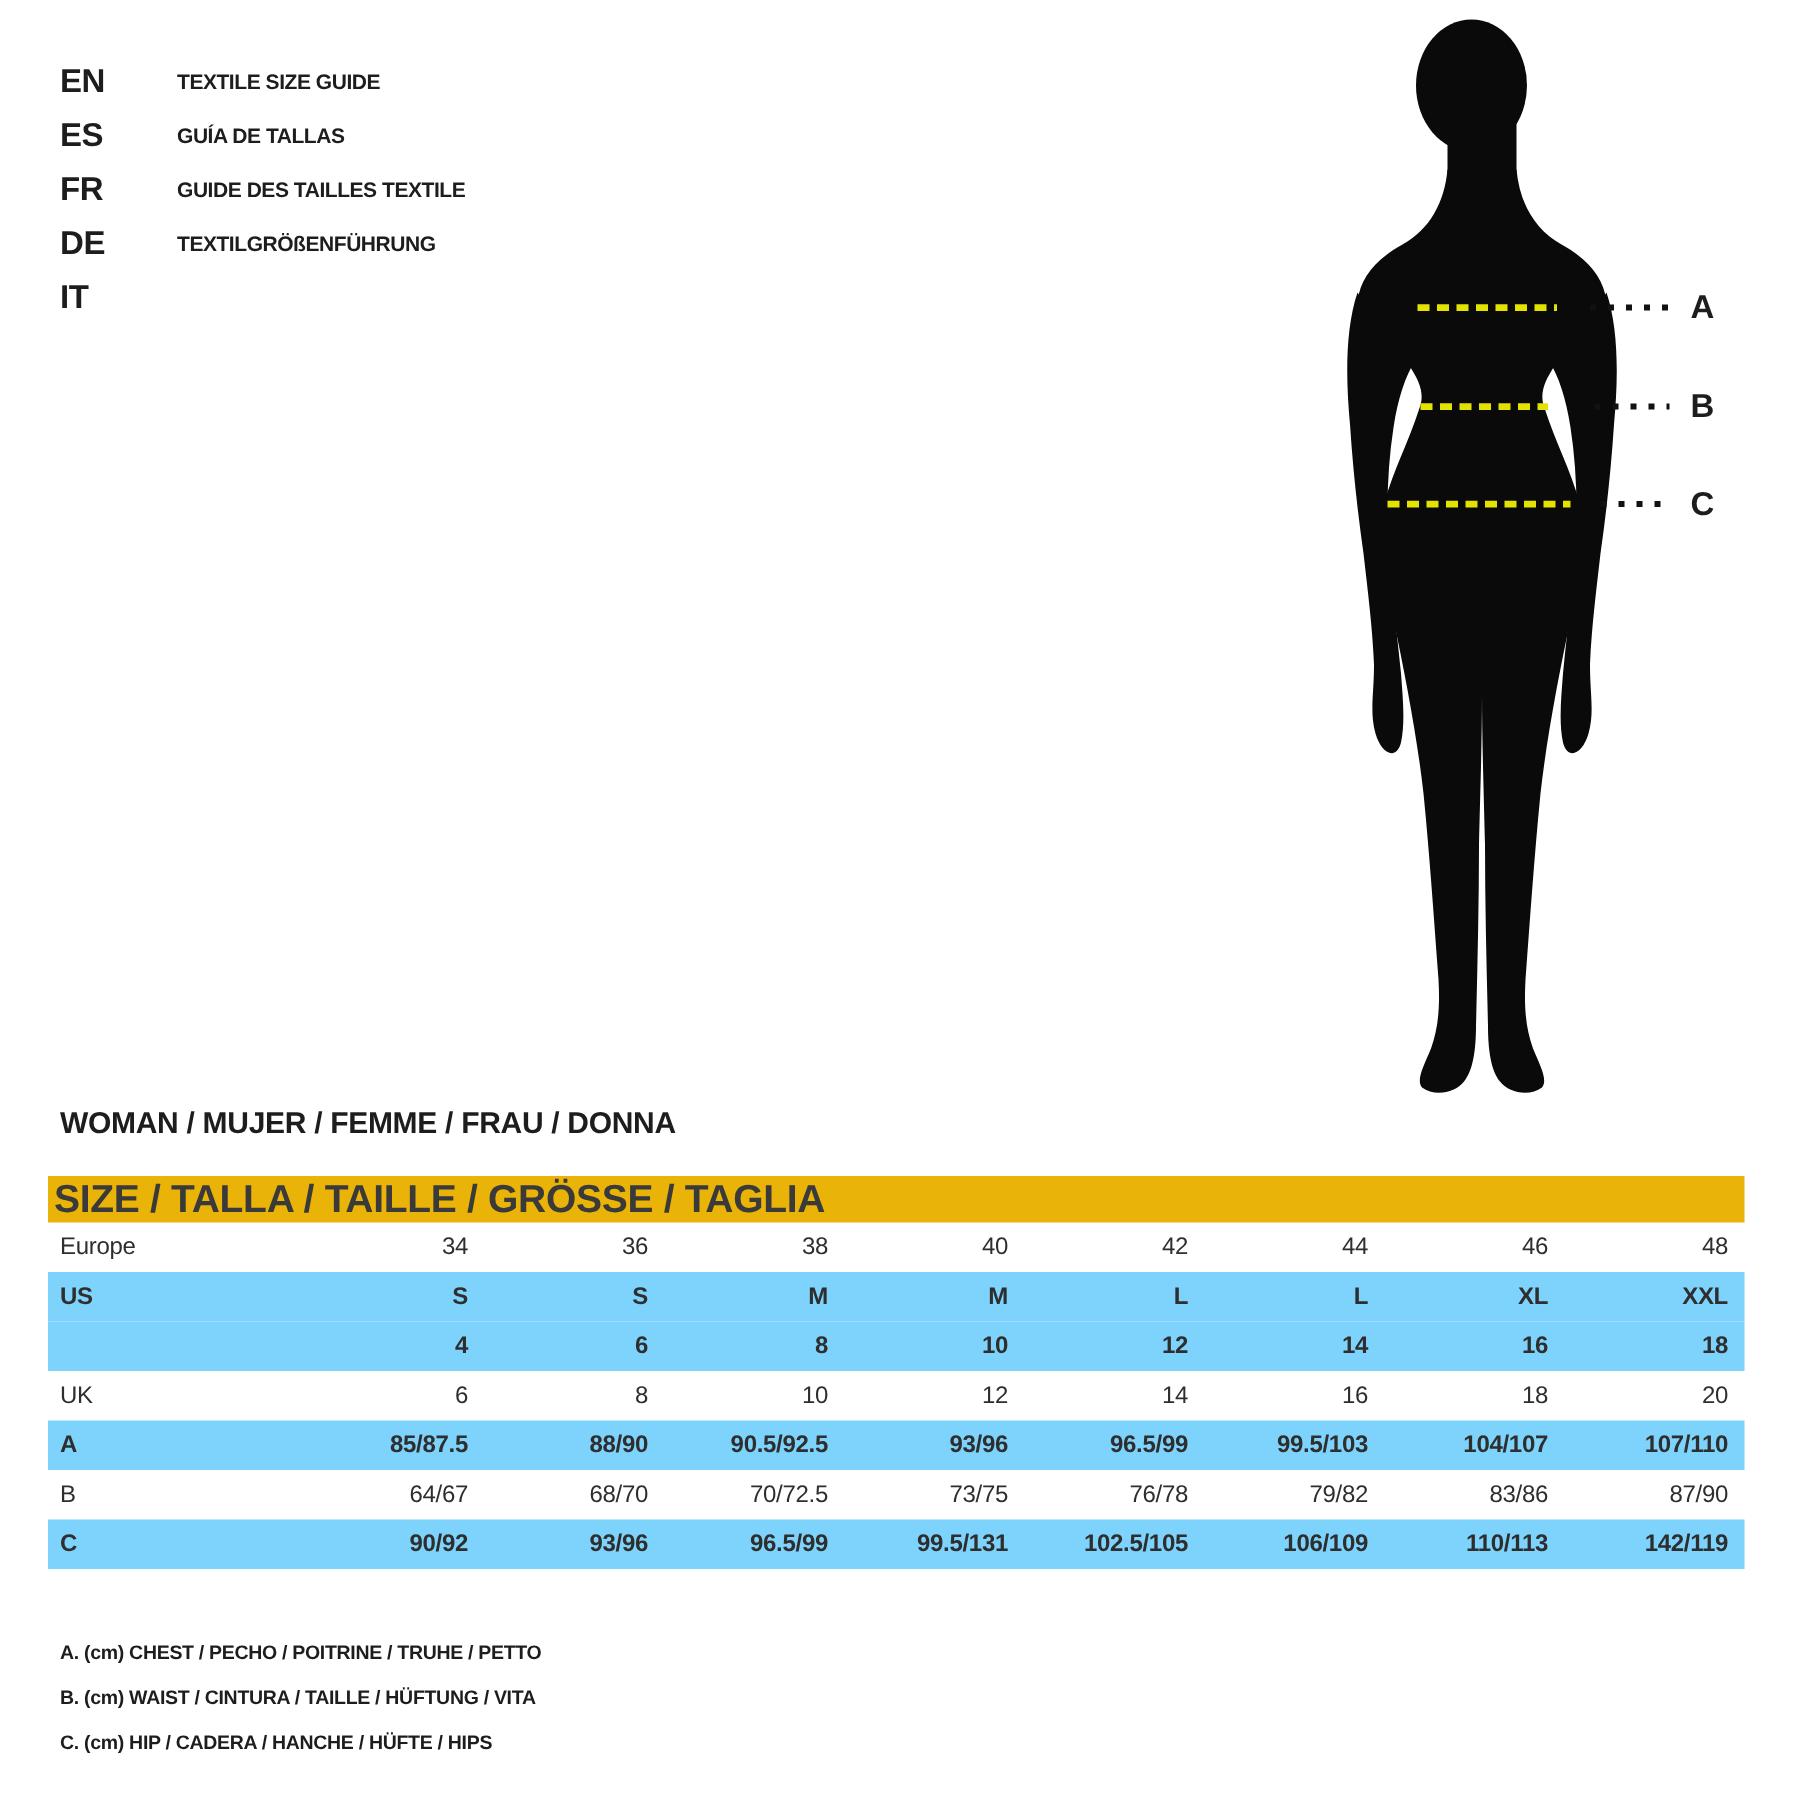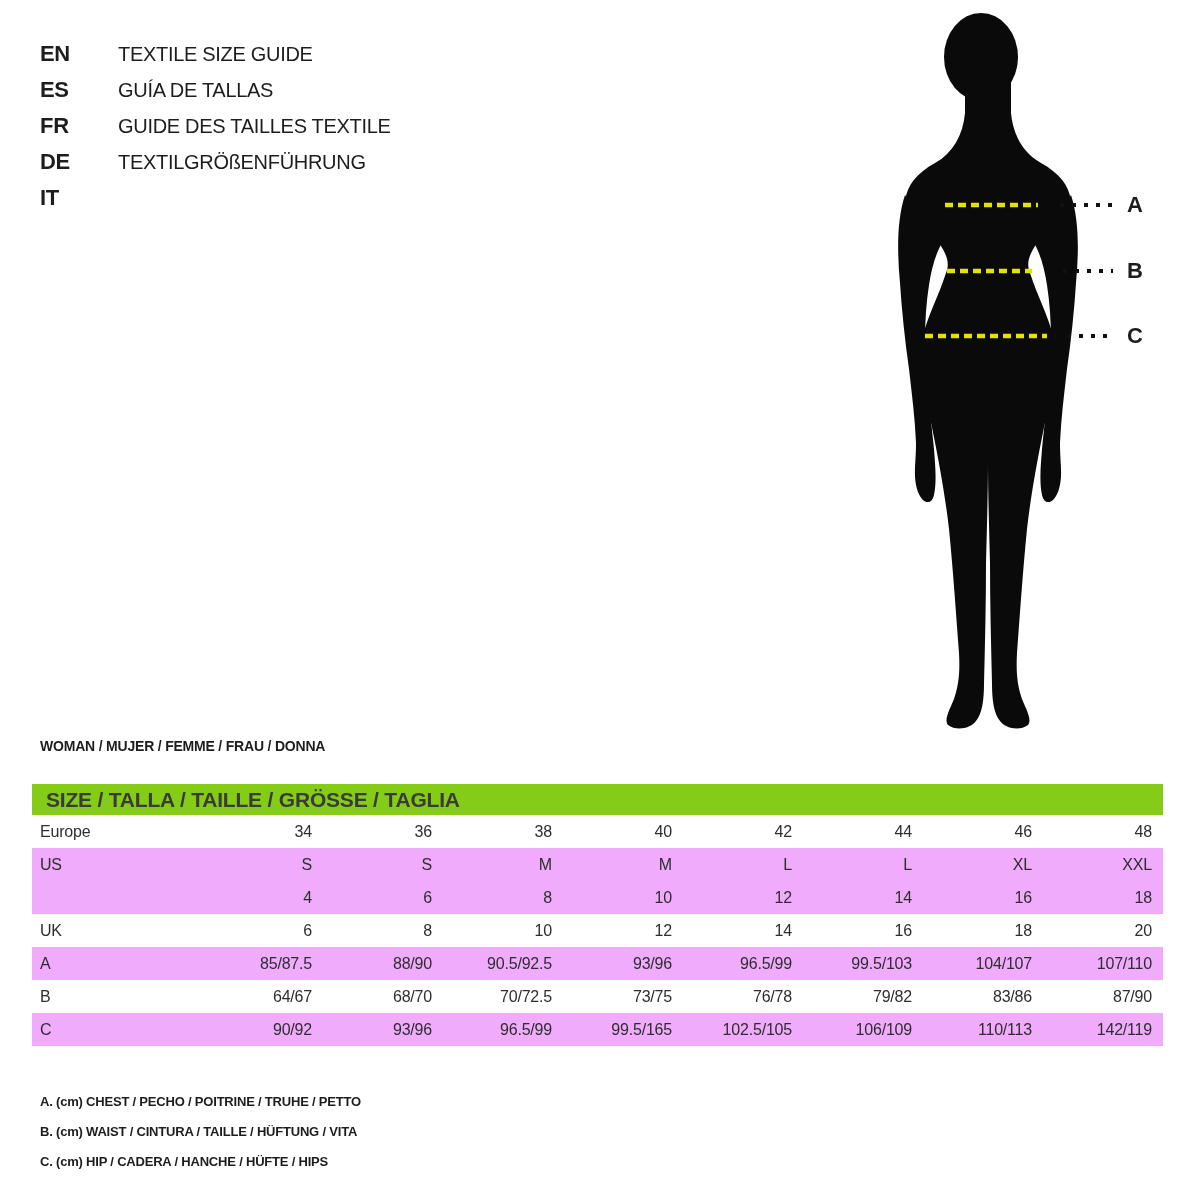--- a/index.html
+++ b/index.html
@@ -4,36 +4,36 @@
 <style>
   html,body{margin:0;padding:0;background:#fff;}
   #canvas{
     position:relative;width:1200px;height:1200px;background:#ffffff;
     font-family:"Liberation Sans", sans-serif;color:#1d1d1d;overflow:hidden;
   }
   
   .lang-block{position:absolute;left:40px;top:36px;}
   .lang-row{display:flex;height:36px;align-items:center;}
   .lang-code{width:78px;font-size:22px;font-weight:bold;letter-spacing:-0.3px;}
-  .lang-label{font-size:20px;font-weight:normal;letter-spacing:-0.3px;}
+  .lang-label{font-size:14px;font-weight:bold;letter-spacing:-0.3px;}
   
   .fig{position:absolute;left:855px;top:5px;width:310px;height:730px;}
   .measure-label{position:absolute;width:34px;font-size:22px;font-weight:bold;text-align:left;}
   #mlabel-a{left:1127px;top:192px;}
   #mlabel-b{left:1127px;top:258px;}
   #mlabel-c{left:1127px;top:323px;}
   
-  .section-title{position:absolute;left:40px;top:738px;font-size:14px;font-weight:bold;letter-spacing:-0.2px;}
+  .section-title{position:absolute;left:40px;top:738px;font-size:20px;font-weight:bold;letter-spacing:-0.2px;}
   
   .size-table{position:absolute;left:32px;top:784px;width:1131px;}
-  .thead{height:31px;background:#84cc16;display:flex;align-items:center;
-         font-size:21px;font-weight:bold;color:#3a3a3a;padding-left:14px;box-sizing:border-box;letter-spacing:-0.2px;}
+  .thead{height:31px;background:#eab308;display:flex;align-items:center;
+         font-size:26px;font-weight:bold;color:#3a3a3a;padding-left:4px;box-sizing:border-box;letter-spacing:-0.2px;}
   .trow{height:33px;display:grid;grid-template-columns:160px repeat(8,120px);align-items:center;
         font-size:16px;color:#2e2e2e;letter-spacing:-0.2px;}
-  .trow.shade{background:#f0abfc;}
+  .trow.shade{background:#7dd3fc;font-weight:bold;}
   .tlabel{padding-left:8px;}
   .tcell{text-align:right;}
   
   .legend{position:absolute;left:40px;top:1094px;}
   .legend-line{height:30px;font-size:13px;font-weight:bold;letter-spacing:-0.2px;}
 </style>
 </head>
 <body>
 
 <div id="canvas">
@@ -182,21 +182,21 @@
       <div class="tcell">79/82</div>
       <div class="tcell">83/86</div>
       <div class="tcell">87/90</div>
     </div>
 
     <div class="trow shade">
       <div class="tlabel">C</div>
       <div class="tcell">90/92</div>
       <div class="tcell">93/96</div>
       <div class="tcell">96.5/99</div>
-      <div class="tcell">99.5/165</div>
+      <div class="tcell">99.5/131</div>
       <div class="tcell">102.5/105</div>
       <div class="tcell">106/109</div>
       <div class="tcell">110/113</div>
       <div class="tcell">142/119</div>
     </div>
   </div>
 
   <div class="legend">
     <div class="legend-line">A. (cm) CHEST / PECHO / POITRINE / TRUHE / PETTO</div>
     <div class="legend-line">B. (cm) WAIST / CINTURA / TAILLE / HÜFTUNG / VITA</div>

